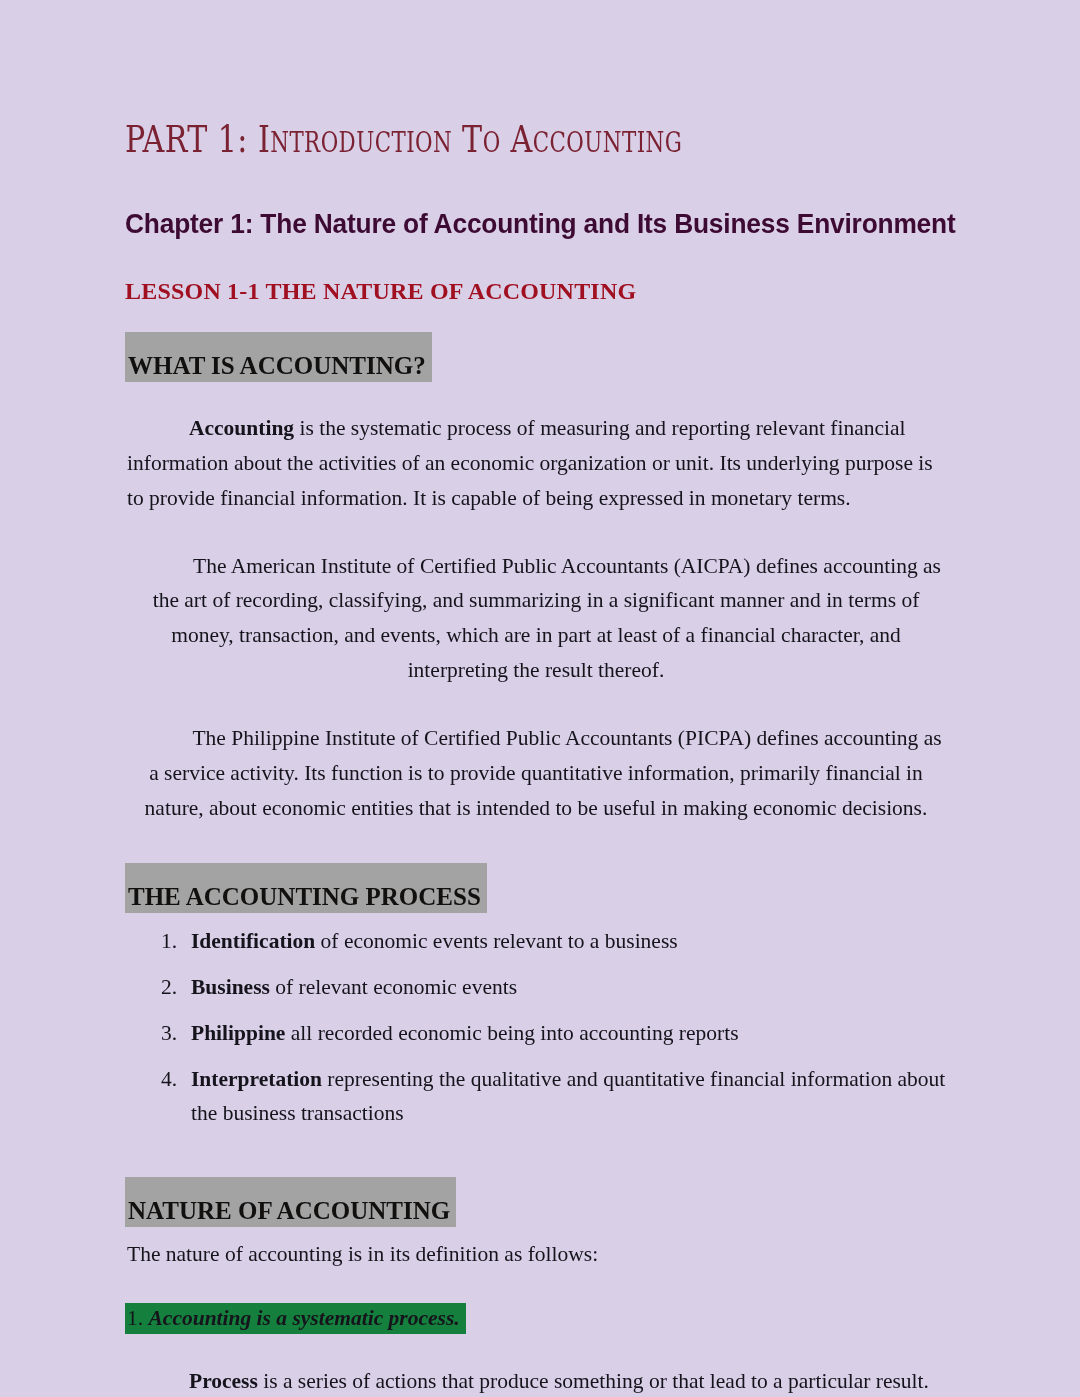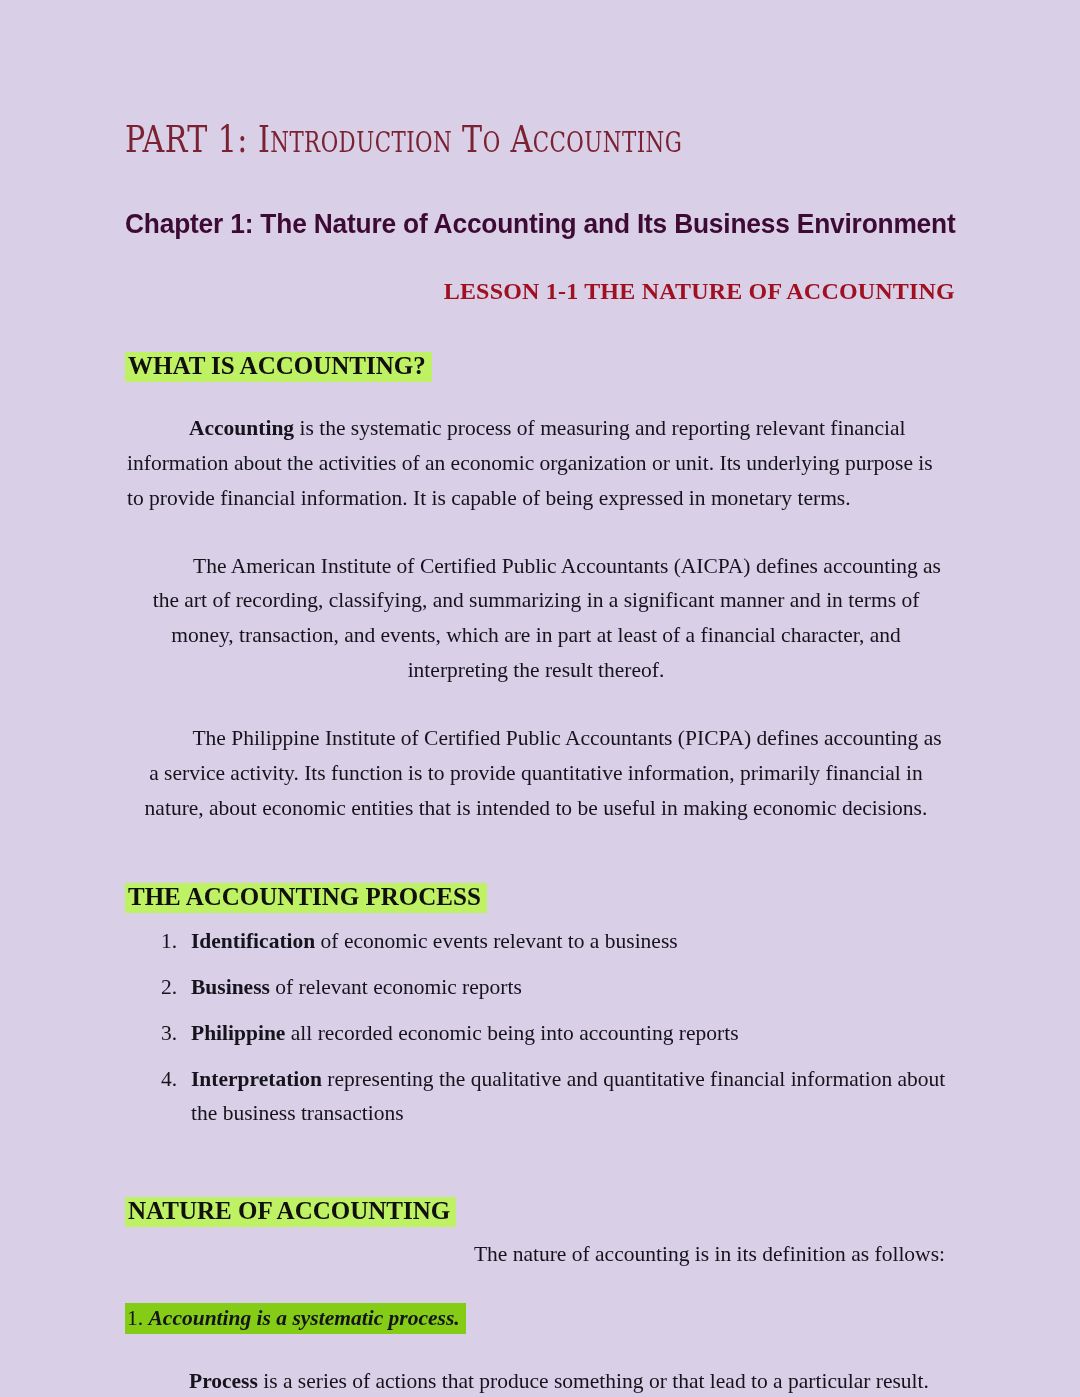--- a/index.html
+++ b/index.html
@@ -55,33 +55,32 @@
   }
 
   .lesson-heading {
     margin: 0;
     padding-top: 37px;
     font-size: 24px;
     font-weight: 700;
     color: #a01020;
     letter-spacing: 0.2px;
     line-height: 1.2;
-    text-align: right;
   }
 
   .section-heading {
     margin: 0;
     font-size: 25px;
     font-weight: 700;
     color: #11100f;
     line-height: 1.25;
   }
   .section-heading .hl {
-    background: #bef264;
-    padding: 0 6px 3px 3px;
+    background: #a3a3a3;
+    padding: 20px 6px 3px 3px;
     box-decoration-break: clone;
     -webkit-box-decoration-break: clone;
   }
 
   .sec-gap-1 { padding-top: 44px; }
   .sec-gap-2 { padding-top: 54px; }
   .sec-gap-3 { padding-top: 52px; }
 
   
   .body-text {
@@ -115,31 +114,31 @@
   }
   .process-list li .num {
     position: absolute;
     left: 36px;
     top: 0;
     font-size: 21.5px;
     color: #15131b;
   }
 
   
-  .nature-intro { padding-top: 9px; text-align: right; }
+  .nature-intro { padding-top: 9px; }
 
   .definition-line {
     margin: 0;
     padding-top: 28px;
     font-size: 21.5px;
     line-height: 1.5;
     color: #15131b;
   }
   .definition-line .hl {
-    background: #84cc16;
+    background: #15803d;
     padding: 3px 6px 4px 2px;
     box-decoration-break: clone;
     -webkit-box-decoration-break: clone;
   }
   .definition-line .def-text {
     font-weight: 700;
     font-style: italic;
   }
 </style>
 </head>
@@ -173,21 +172,21 @@
     <span class="hl">THE ACCOUNTING PROCESS</span>
   </h4>
 
   <ol class="process-list">
     <li>
       <span class="num">1.</span>
       <b>Identification</b><span> of economic events relevant to a business</span>
     </li>
     <li>
       <span class="num">2.</span>
-      <b>Business</b><span> of relevant economic reports</span>
+      <b>Business</b><span> of relevant economic events</span>
     </li>
     <li>
       <span class="num">3.</span>
       <b>Philippine</b><span> all recorded economic being into accounting reports</span>
     </li>
     <li>
       <span class="num">4.</span>
       <b>Interpretation</b><span> representing the qualitative and quantitative financial information about the business transactions</span>
     </li>
   </ol>

